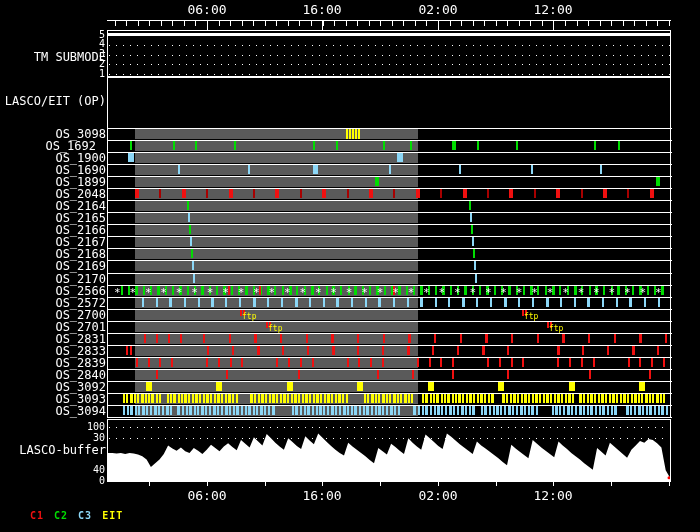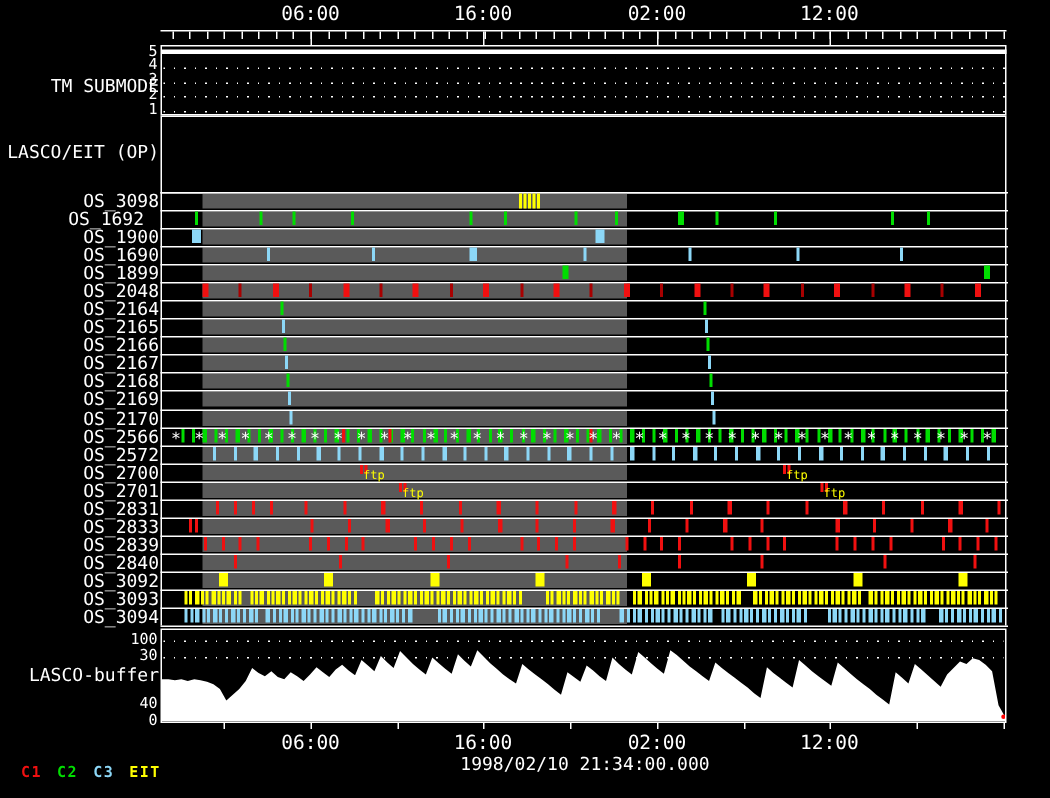--- a/index.html
+++ b/index.html
@@ -14,22 +14,21 @@
   #legend{position:absolute;left:14px;top:510px;font-size:10px;line-height:11px;font-weight:bold;}
   #legend span{margin-right:10px;letter-spacing:1px;}
 </style>
 </head>
 <body>
 
 <div id="screen">
   <div class="rlbl" id="tm-label">TM SUBMODE</div>
   <div class="rlbl" id="op-label">LASCO/EIT (OP)</div>
   <div class="rlbl" id="buffer-label">LASCO-buffer</div>
-  <div id="date-label">1998/02/10 21:34:00.000</div>
-  <div id="legend"><span style="color: rgb(240, 16, 16);">C1</span><span style="color: rgb(0, 221, 0);">C2</span><span style="color: rgb(140, 215, 247);">C3</span><span style="color: rgb(255, 255, 0);">EIT</span></div>
+  <div id="legend"><span style="color: rgb(240, 16, 16); margin-left: 16px;">C1</span><span style="color: rgb(0, 221, 0);">C2</span><span style="color: rgb(140, 215, 247);">C3</span><span style="color: rgb(255, 255, 0);">EIT</span></div>
 <div style="position: absolute; left: 107px; top: 20px; width: 564px; height: 1px; background: rgb(255, 255, 255);"></div>
     <div style="position: absolute; left: 115px; top: 21px; width: 1px; height: 5px; background: rgb(255, 255, 255);"></div>
     <div style="position: absolute; left: 126px; top: 21px; width: 1px; height: 5px; background: rgb(255, 255, 255);"></div>
     <div style="position: absolute; left: 138px; top: 21px; width: 1px; height: 5px; background: rgb(255, 255, 255);"></div>
     <div style="position: absolute; left: 149px; top: 21px; width: 1px; height: 5px; background: rgb(255, 255, 255);"></div>
     <div style="position: absolute; left: 161px; top: 21px; width: 1px; height: 5px; background: rgb(255, 255, 255);"></div>
     <div style="position: absolute; left: 172px; top: 21px; width: 1px; height: 5px; background: rgb(255, 255, 255);"></div>
     <div style="position: absolute; left: 184px; top: 21px; width: 1px; height: 5px; background: rgb(255, 255, 255);"></div>
     <div style="position: absolute; left: 195px; top: 21px; width: 1px; height: 5px; background: rgb(255, 255, 255);"></div>
     <div style="position: absolute; left: 207px; top: 21px; width: 1px; height: 5px; background: rgb(255, 255, 255);"></div>

